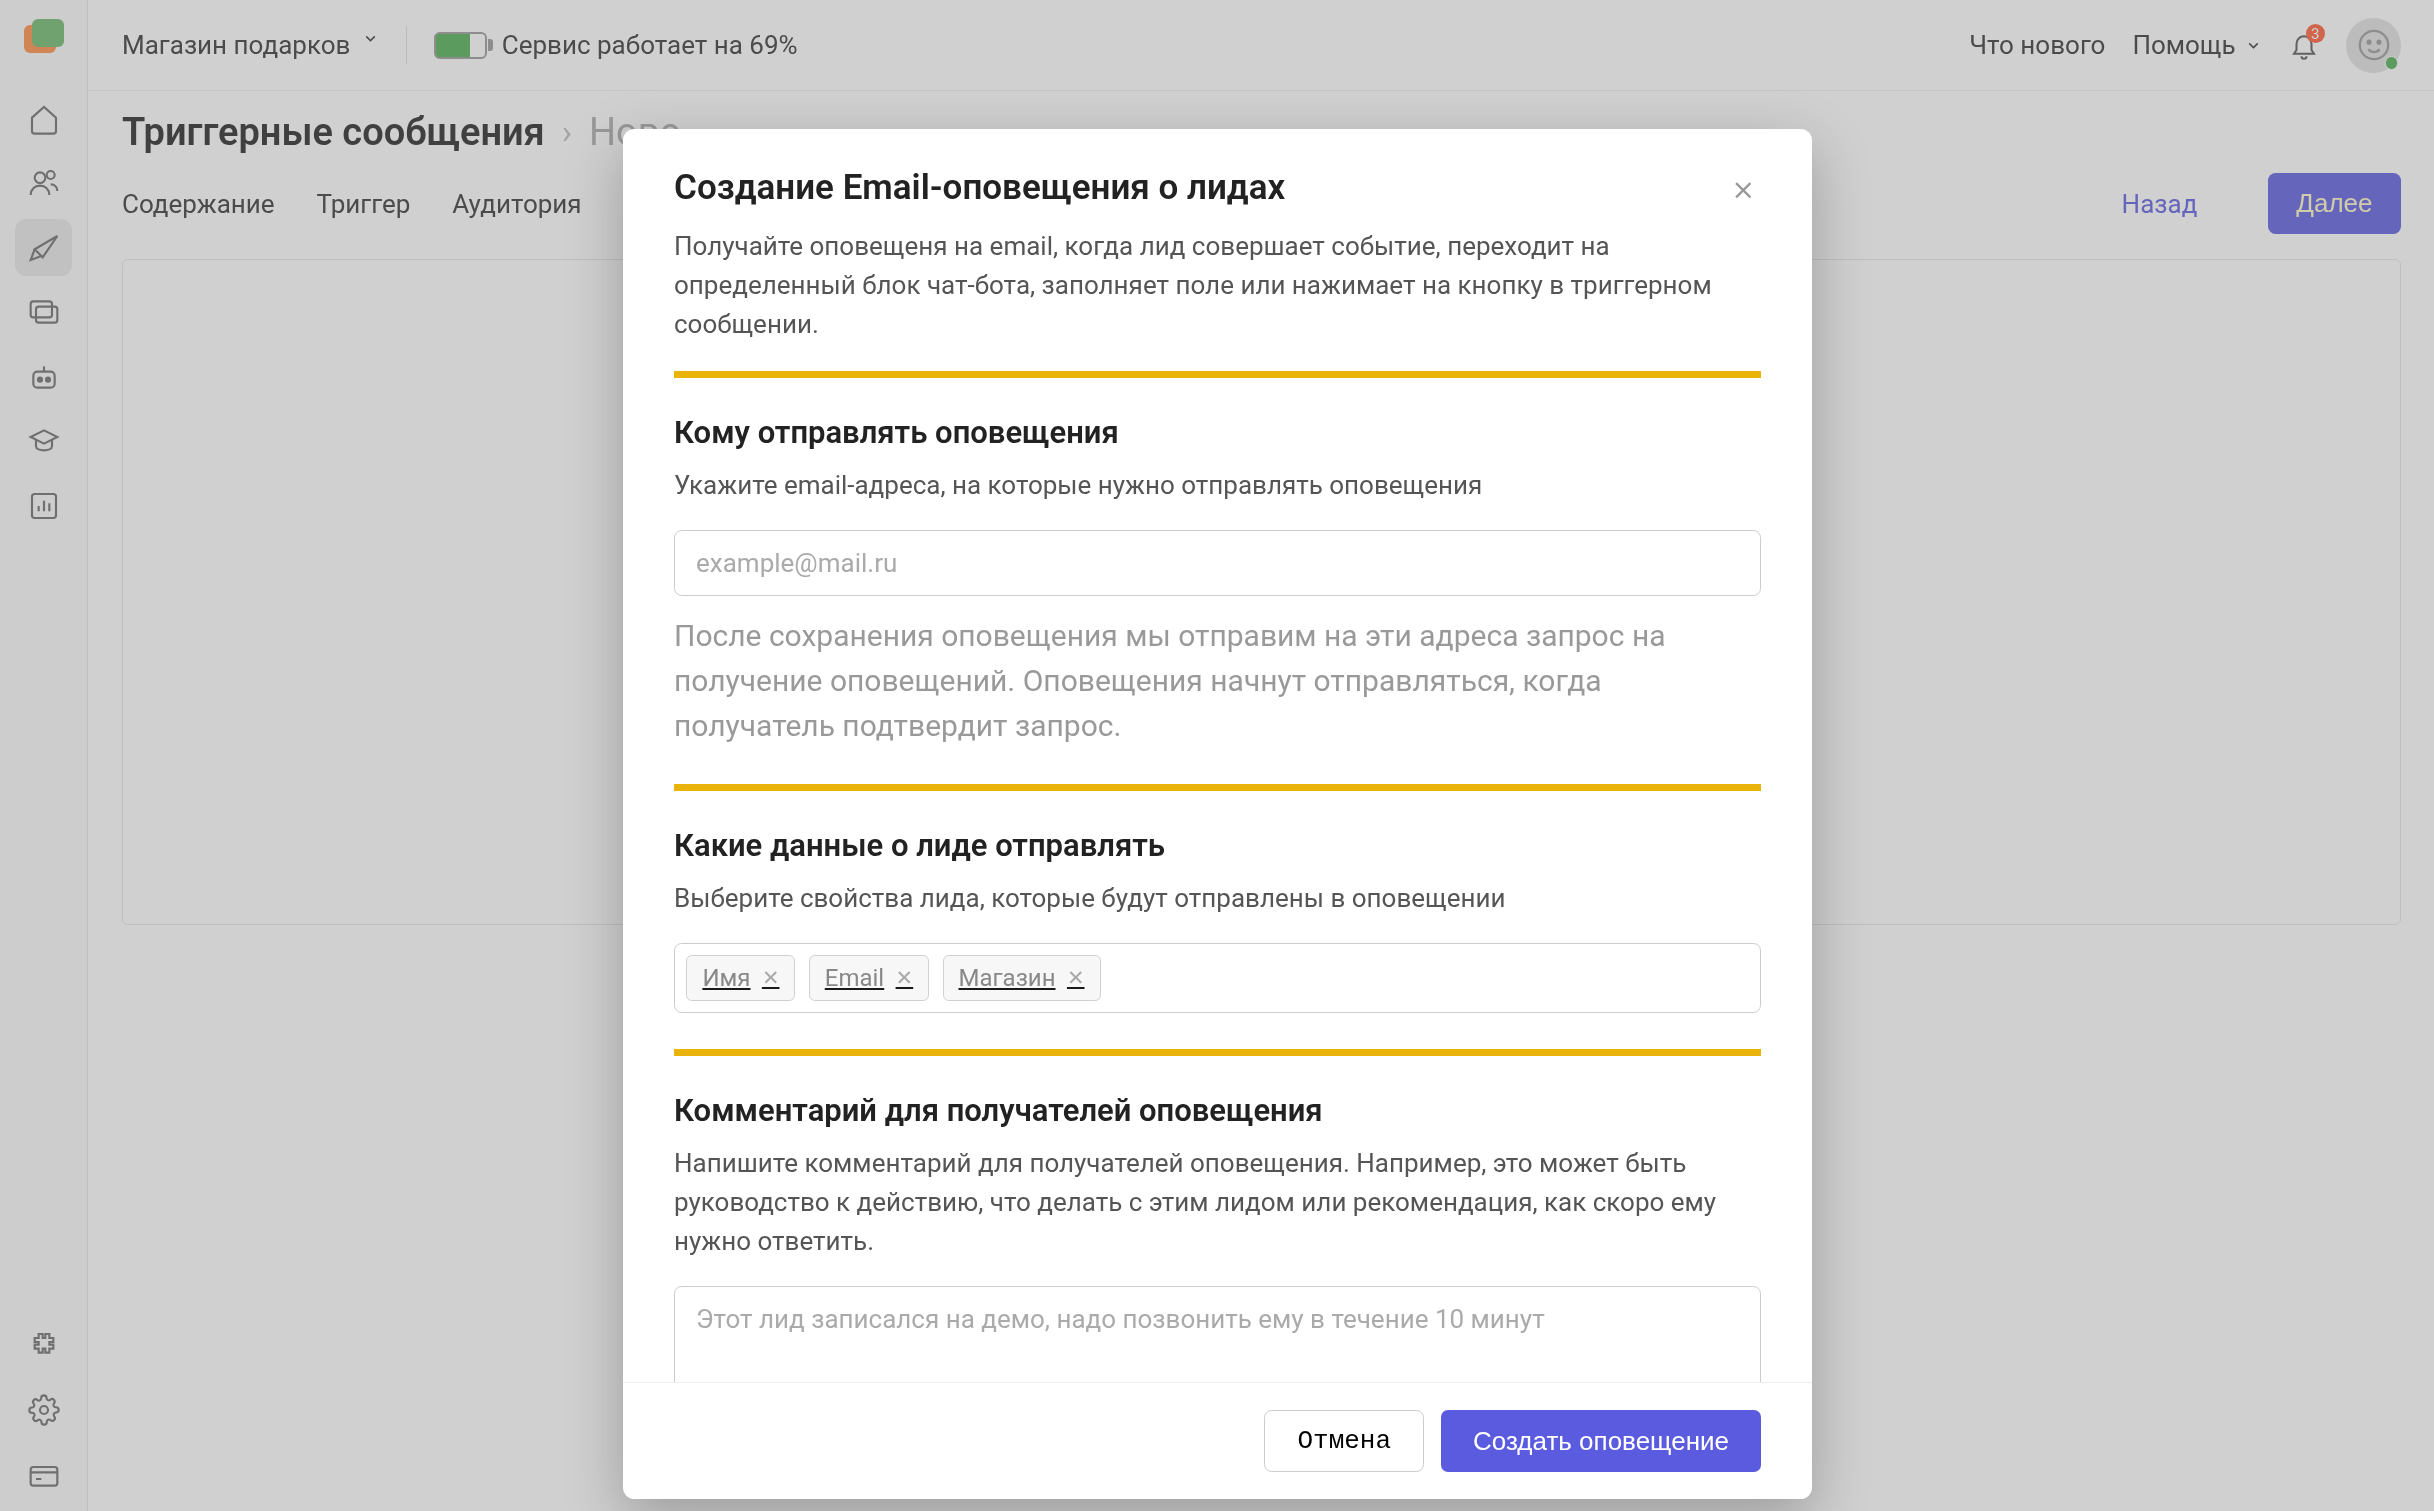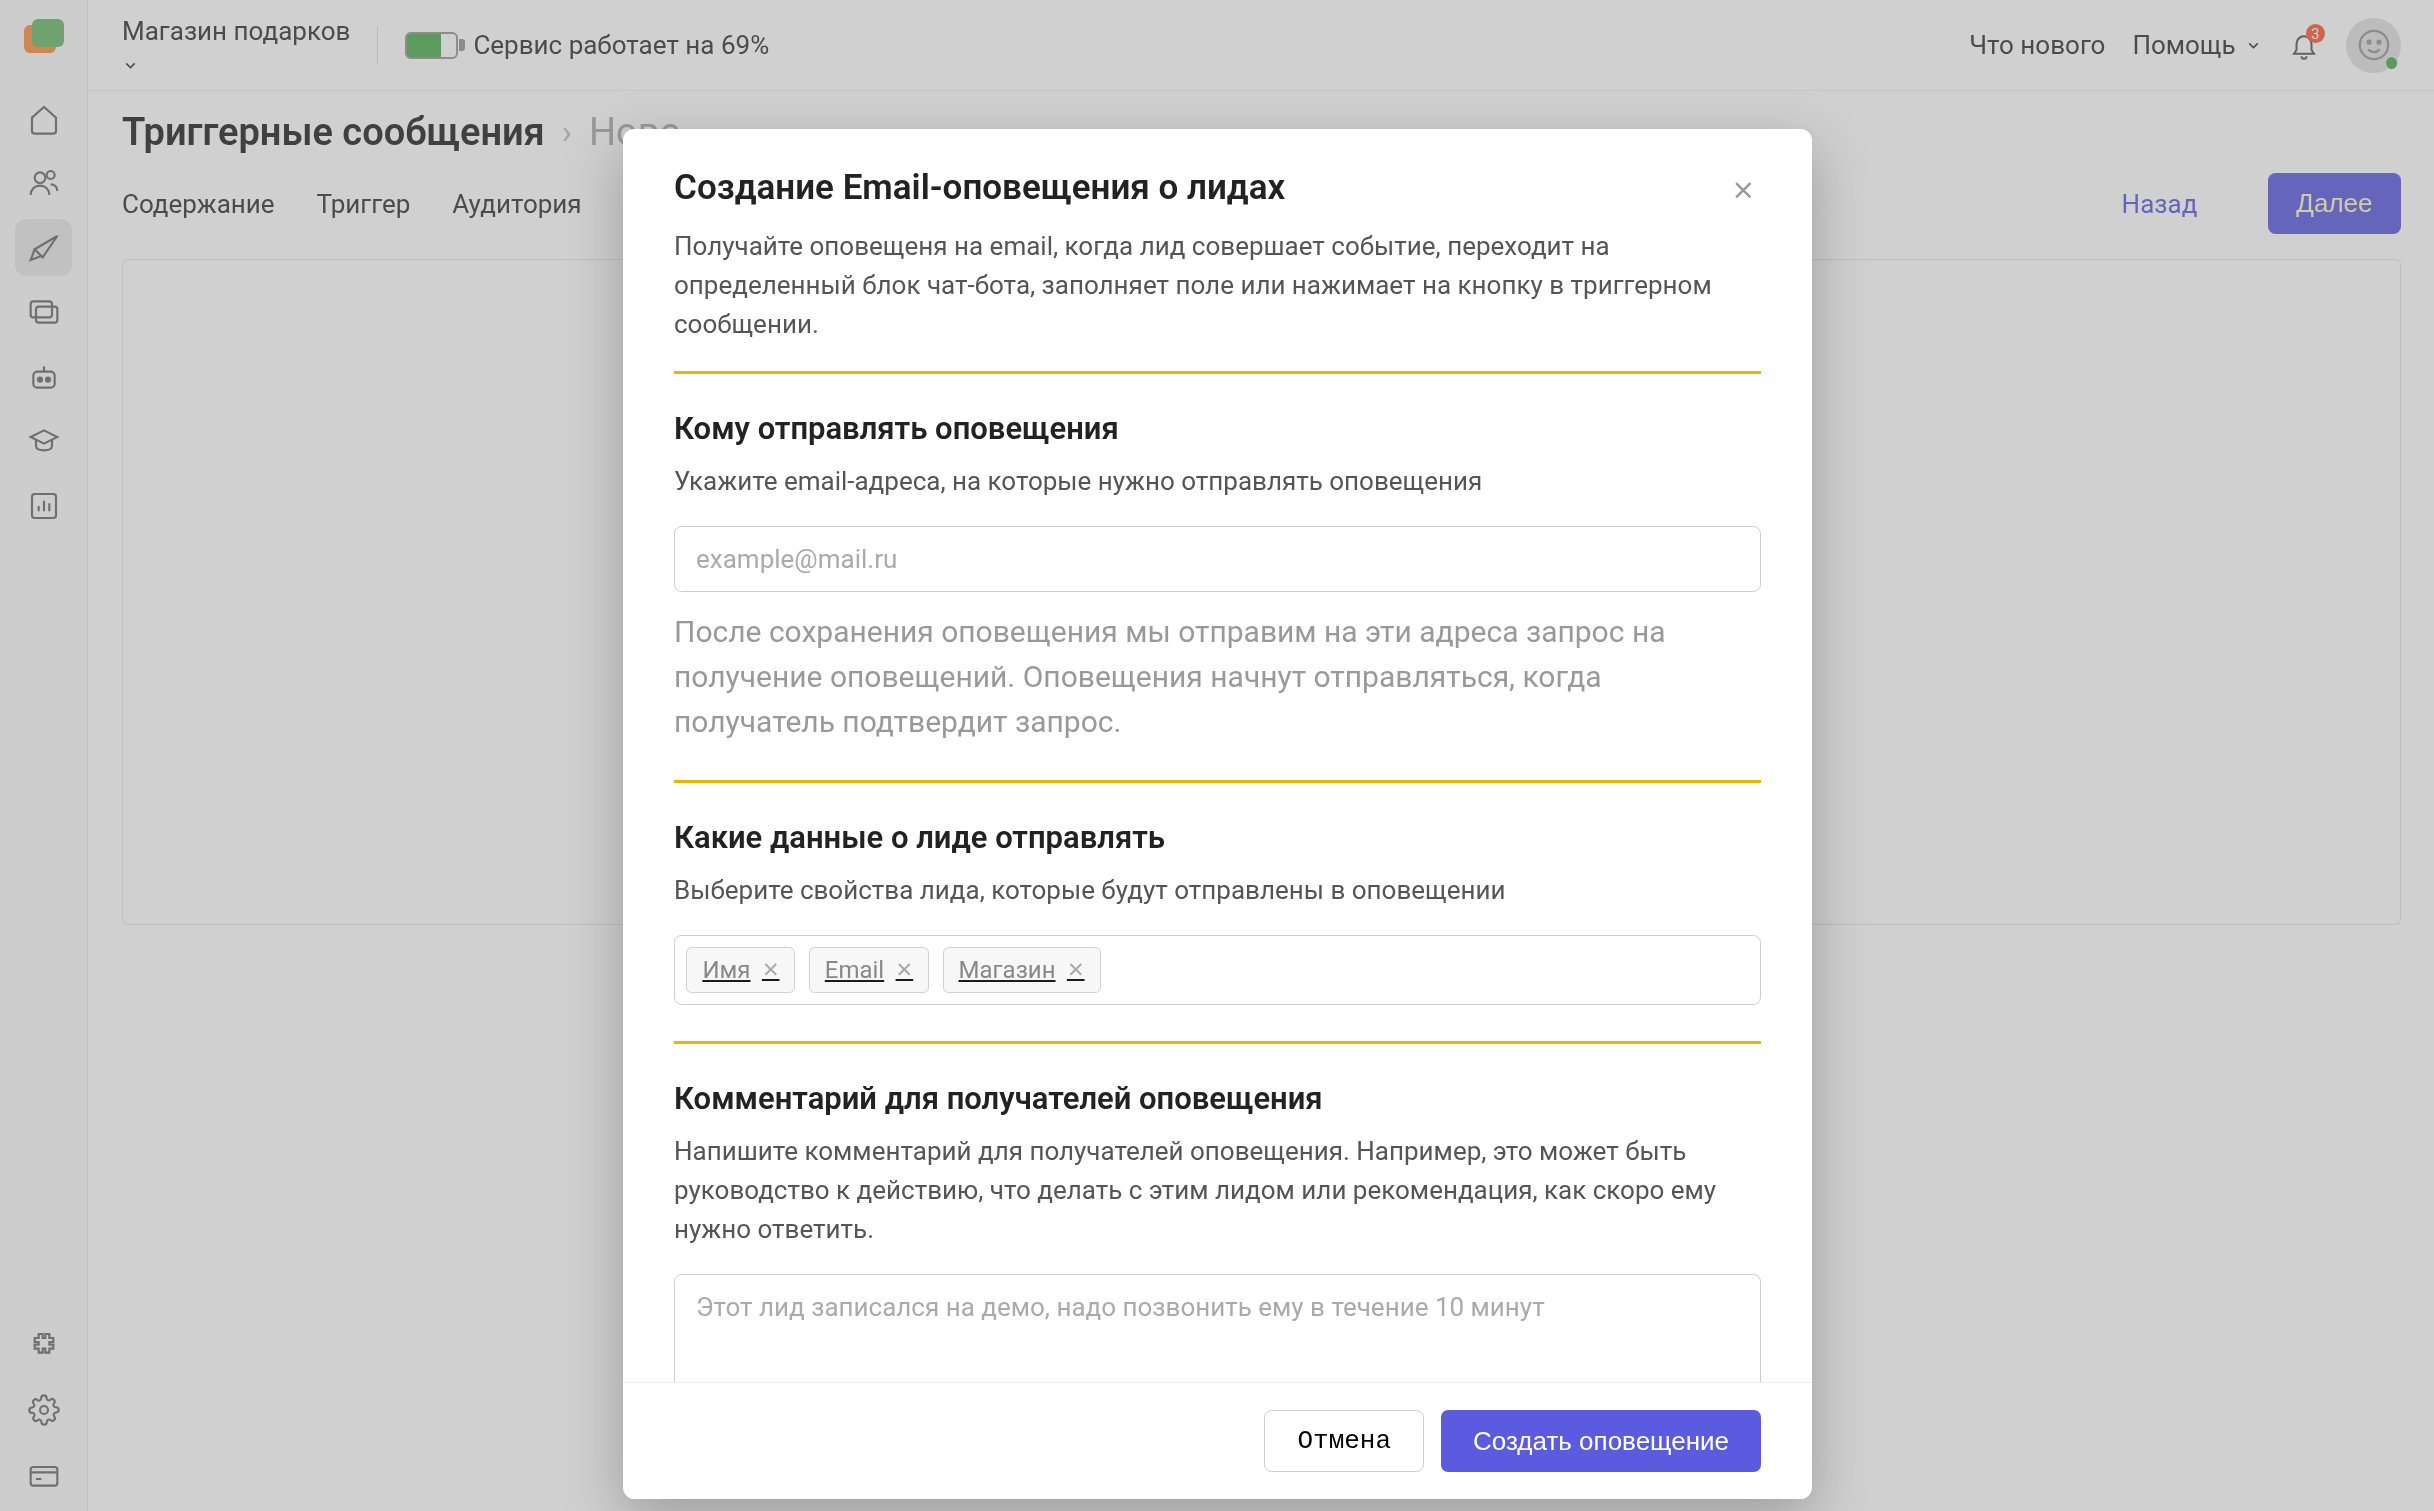--- a/index.html
+++ b/index.html
@@ -38,21 +38,21 @@
 .topbar {
   height: 91px;
   display: flex;
   align-items: center;
   padding: 0 34px;
   border-bottom: 1px solid #eee;
   gap: 27px;
 }
 .site-dropdown {
   display: flex; align-items: flex-start; gap: 11.4px;
-  font-size: 26px; color: #333; cursor: pointer; flex-direction: column;
+  font-size: 26px; color: #333; cursor: pointer;
 }
 .divider { width: 1px; height: 38px; background: #ddd; }
 .battery { display: flex; align-items: center; gap: 15px; }
 .battery-icon {
   width: 53px; height: 27px; border: 2.9px solid #999; border-radius: 5.7px;
   position: relative;
 }
 .battery-icon::after {
   content: ''; position: absolute; right: -8.6px; top: 5.7px;
   width: 5.7px; height: 11.4px; background: #999; border-radius: 0 2.9px 2.9px 0;
@@ -107,21 +107,21 @@
   box-shadow: 0 19px 57px rgba(0,0,0,0.25);
   display: flex; flex-direction: column;
   max-height: 1370px;
 }
 .modal-header { padding: 38px 51px 27px; }
 .modal-title-row { display: flex; align-items: flex-end; }
 .modal-title { font-size: 35px; font-weight: 600; color: #222; flex: 1; }
 .modal-close { cursor: pointer; color: #999; padding: 3.8px; }
 .modal-desc { font-size: 26px; color: #555; line-height: 1.5; margin-top: 19px; }
 .modal-body { padding: 0 51px; overflow-y: auto; }
-.section { border-top: 3px solid #eab308; padding: 36px 0; }
+.section { border-top: 7px solid #eab308; padding: 36px 0; }
 .section-title { font-size: 31px; font-weight: 600; color: #222; margin-bottom: 15px; }
 .section-sub { font-size: 26px; color: #555; margin-bottom: 25px; line-height: 1.5; }
 .input, .textarea {
   width: 100%; border: 1px solid #ccc; border-radius: 7.6px;
   padding: 17px 21px; font-size: 26px; font-family: inherit;
 }
 .input::placeholder, .textarea::placeholder { color: #aaa; }
 .hint { font-size: 30px; color: #999; margin-top: 17px; line-height: 1.5; }
 .tags-input {
   width: 100%; border: 1px solid #ccc; border-radius: 7.6px;

